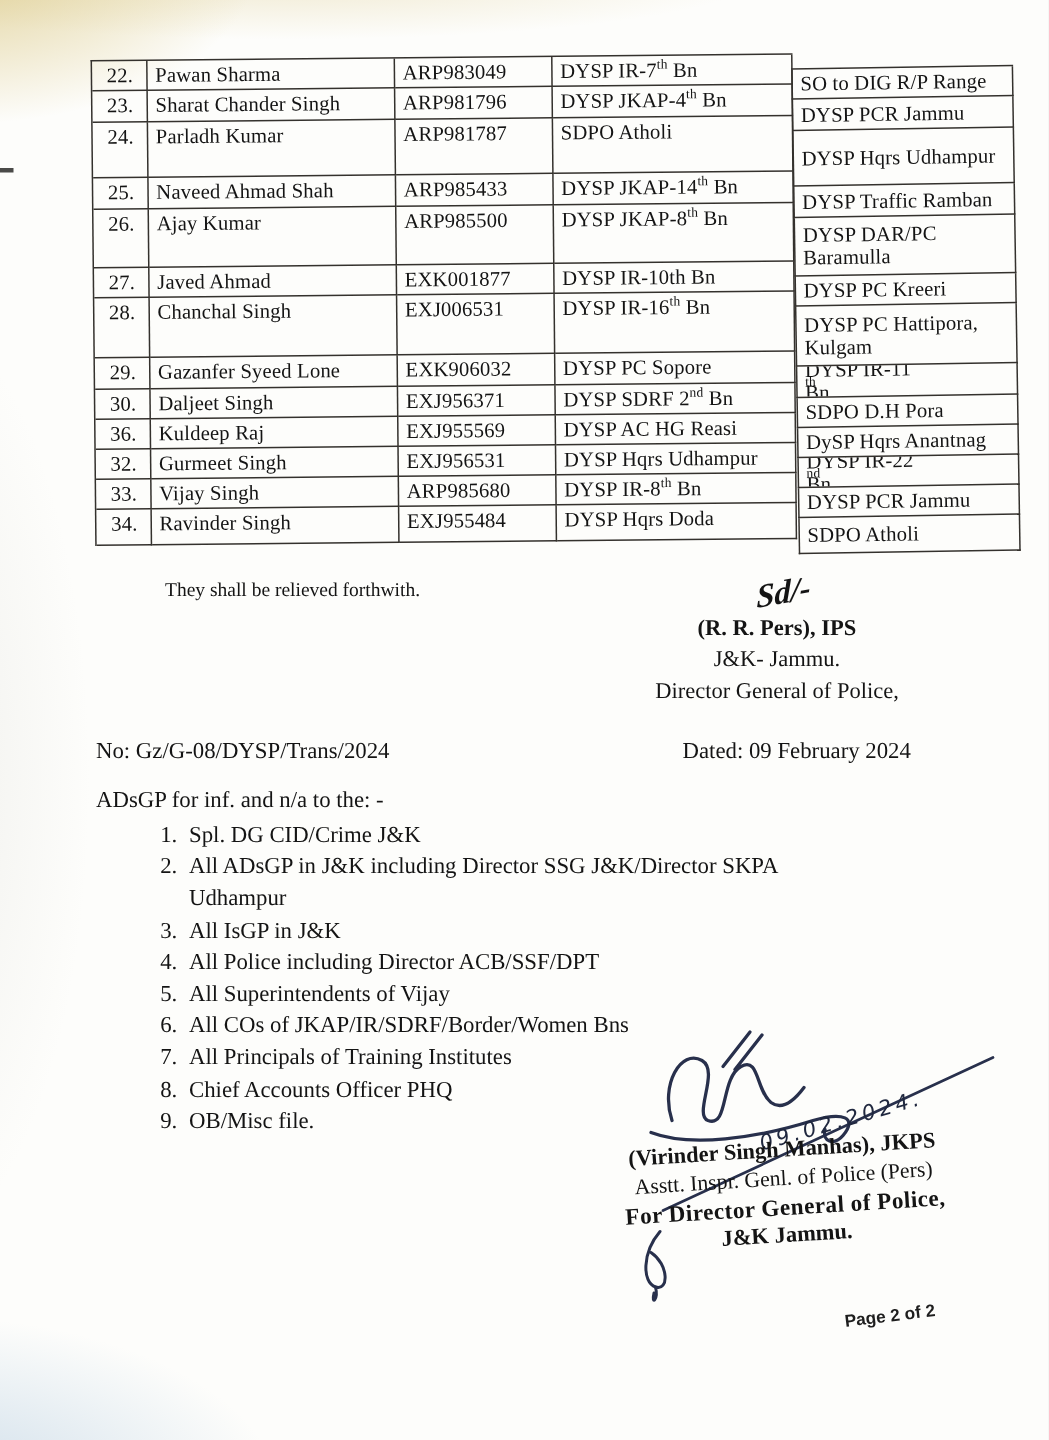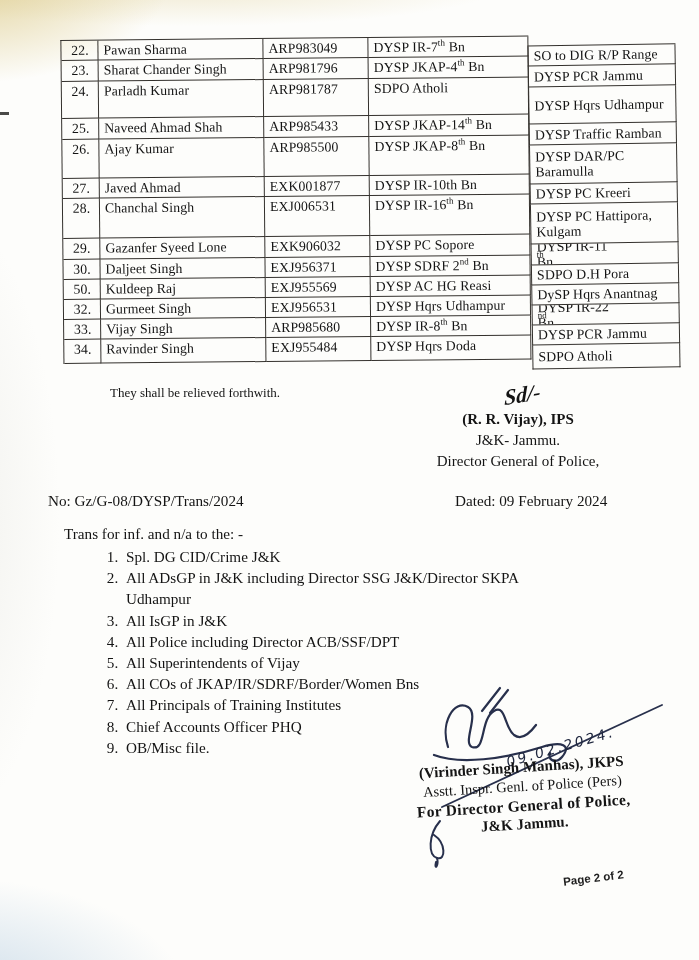--- a/index.html
+++ b/index.html
@@ -31,21 +31,21 @@
          display:flex;flex-direction:column;justify-content:center;overflow:hidden;}
   sup{font-size:9px;line-height:0;vertical-align:super;}
   
   .abs{position:absolute;}
   .relieved{left:110px;top:372px;font-size:13px;}
   .sig1{left:398px;top:384px;width:240px;text-align:center;font-size:15px;line-height:21px;}
   .sd{display:inline-block;font-style:italic;font-size:22px;font-weight:bold;
       transform:rotate(-10deg) skewX(-10deg);margin-bottom:4px;margin-left:8px;}
   .sig1-name{font-weight:bold;}
   .refline{top:492px;font-size:15.2px;}
-  .ref-no{left:48px;}
+  .ref-no{left:64px;}
   .ref-date{left:455px;}
   .copyhead{left:64px;top:525px;font-size:15.2px;}
   #copy-list{left:86px;top:546px;margin:0;padding:0 0 0 36px;font-size:15.2px;line-height:21.2px;width:540px;}
   #copy-list li{white-space:pre-line;padding-left:4px;}
   
   .sig2{left:368px;top:758px;width:310px;text-align:center;transform:rotate(-3.5deg);line-height:19px;}
   .sig2-name{font-weight:bold;font-size:15px;}
   .sig2-t1{font-size:14.5px;}
   .sig2-t2{font-weight:bold;font-size:15.5px;letter-spacing:.3px;}
   .sig2-t3{font-weight:bold;font-size:15px;}
@@ -111,21 +111,21 @@
           <div class="cell c-id">EXK906032</div>
           <div class="cell c-from">DYSP PC Sopore</div>
         </div>
         <div class="trow" style="height: 20px;">
           <div class="cell c-sno">30.</div>
           <div class="cell c-name">Daljeet Singh</div>
           <div class="cell c-id">EXJ956371</div>
           <div class="cell c-from">DYSP SDRF 2<sup>nd</sup> Bn</div>
         </div>
         <div class="trow" style="height: 20px;">
-          <div class="cell c-sno">50.</div>
+          <div class="cell c-sno">36.</div>
           <div class="cell c-name">Kuldeep Raj</div>
           <div class="cell c-id">EXJ955569</div>
           <div class="cell c-from">DYSP AC HG Reasi</div>
         </div>
         <div class="trow" style="height: 20px;">
           <div class="cell c-sno">32.</div>
           <div class="cell c-name">Gurmeet Singh</div>
           <div class="cell c-id">EXJ956531</div>
           <div class="cell c-from">DYSP Hqrs Udhampur</div>
         </div>
@@ -158,29 +158,29 @@
         <div class="cell5" style="height: 20px;">DYSP IR-22<sup>nd</sup> Bn</div>
         <div class="cell5" style="height: 20px;">DYSP PCR Jammu</div>
         <div class="cell5" style="height: 24px;">SDPO Atholi</div>
       </div>
   </div>
 
   <p class="abs relieved">They shall be relieved forthwith.</p>
 
   <div class="abs sig1">
     <div><span class="sd">Sd/-</span></div>
-    <div class="sig1-name">(R. R. Vijay), IPS</div>
+    <div class="sig1-name">(R. R. Pers), IPS</div>
     <div>J&amp;K- Jammu.</div>
     <div>Director General of Police,</div>
   </div>
 
   <span class="abs refline ref-no">No: Gz/G-08/DYSP/Trans/2024</span>
   <span class="abs refline ref-date">Dated: 09 February 2024</span>
 
-  <div class="abs copyhead">Trans for inf. and n/a to the: -</div>
+  <div class="abs copyhead">ADsGP for inf. and n/a to the: -</div>
   <ol class="abs" id="copy-list">
       <li>Spl. DG CID/Crime J&amp;K</li>
       <li>All ADsGP in J&amp;K including Director SSG J&amp;K/Director SKPA
 Udhampur</li>
       <li>All IsGP in J&amp;K</li>
       <li>All Police including Director ACB/SSF/DPT</li>
       <li>All Superintendents of Vijay</li>
       <li>All COs of JKAP/IR/SDRF/Border/Women Bns</li>
       <li>All Principals of Training Institutes</li>
       <li>Chief Accounts Officer PHQ</li>

